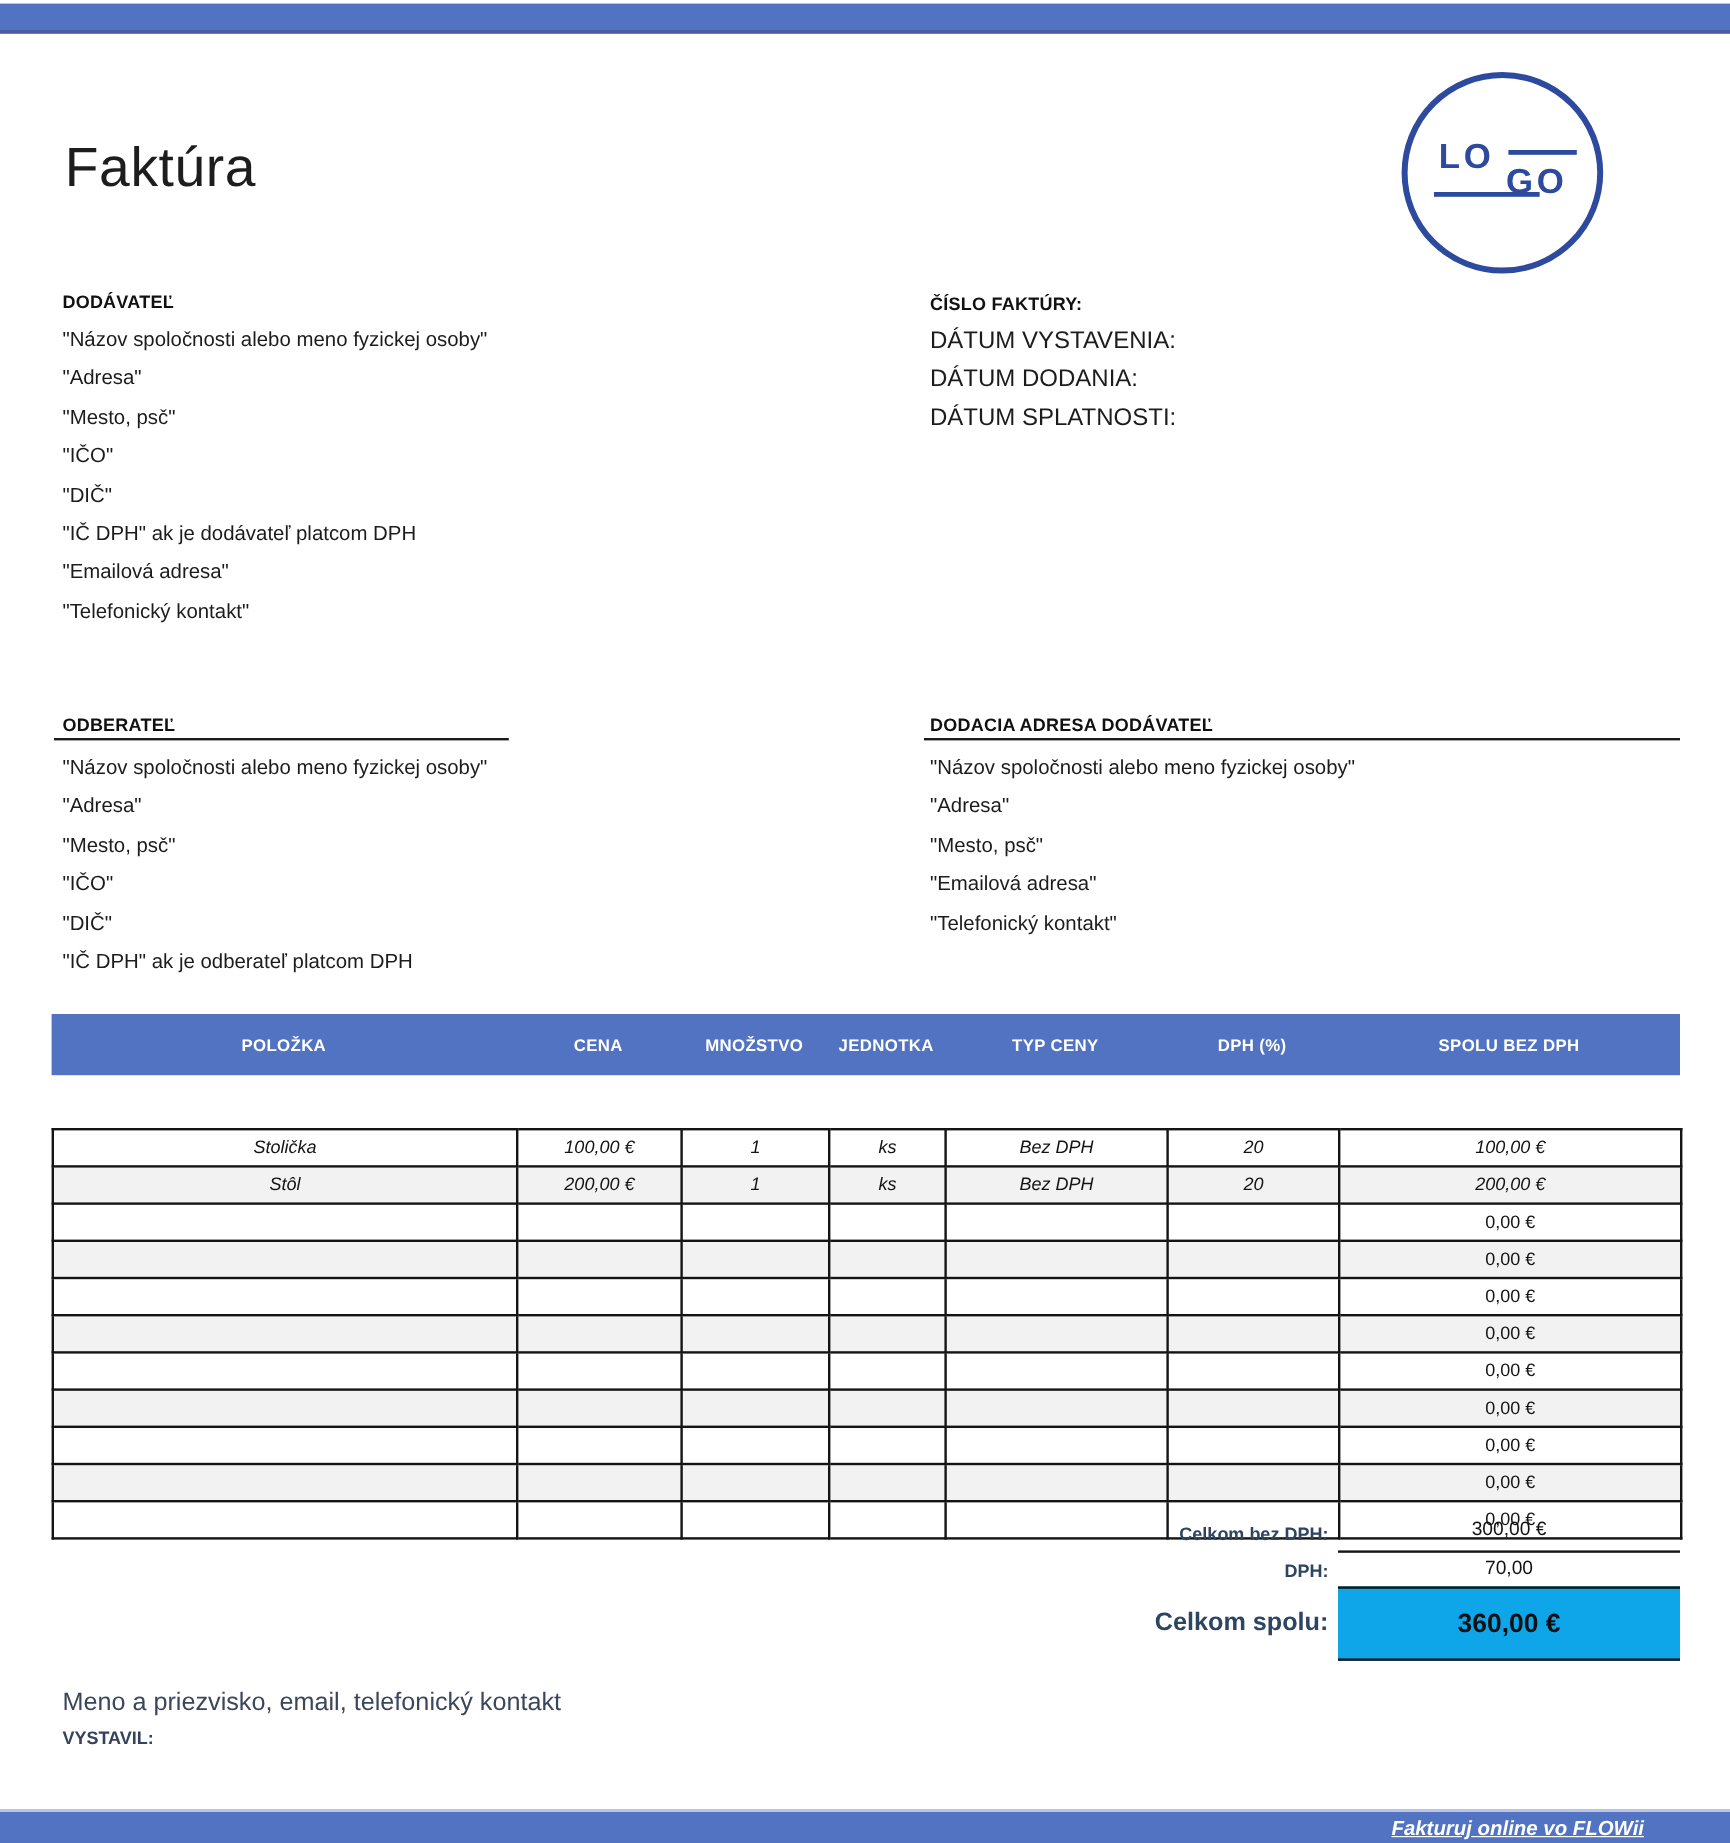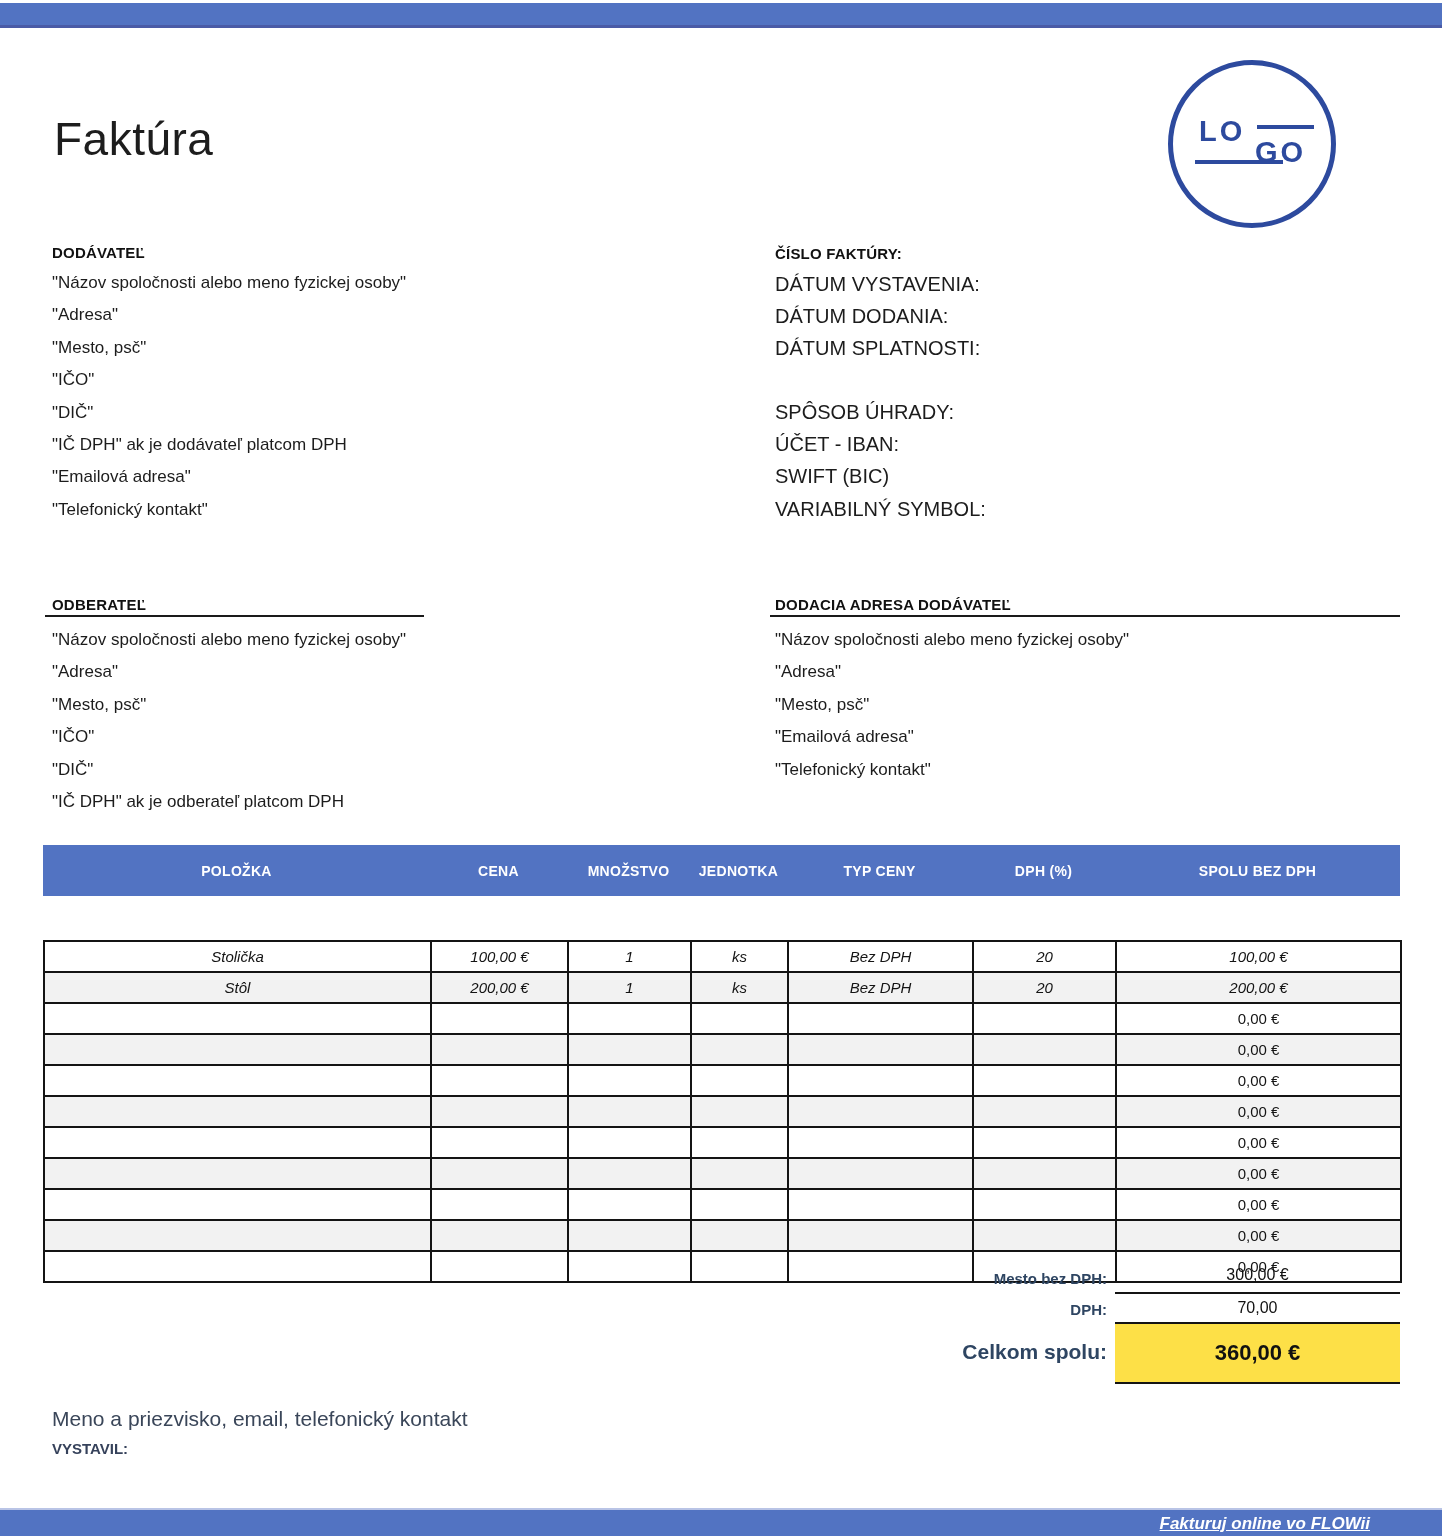--- a/index.html
+++ b/index.html
@@ -48,21 +48,21 @@
   }
   table.items tr:nth-child(even){background:#f2f2f2;}
   table.items tr:nth-child(-n+2) td{font-style:italic;}
 
   
   .tot-label{position:absolute;left:650px;width:457px;text-align:right;font-weight:700;color:#2e4562;font-size:15px;}
   .tot-value{position:absolute;left:1115px;width:285px;text-align:center;font-size:16px;color:#111;}
   .tot-line{border-bottom:2px solid #141414;}
   .grand-label{position:absolute;left:650px;width:457px;text-align:right;font-weight:700;color:#2e4562;font-size:21px;}
   .grand-box{
-    position:absolute;left:1115px;top:1322px;width:285px;height:58px;background:#fde047;
+    position:absolute;left:1115px;top:1322px;width:285px;height:58px;background:#0ea5e9;
     border-top:2px solid #141414;border-bottom:2px solid #141414;
     display:flex;align-items:center;justify-content:center;
     font-size:22px;font-weight:700;color:#111;
   }
 
   
   .issued-heading{position:absolute;left:52px;top:1440px;font-size:15px;font-weight:700;color:#36425b;}
   .issued-text{position:absolute;left:52px;top:1407px;font-size:21px;color:#3a4659;}
 </style>
 </head>
@@ -91,26 +91,20 @@
       <div>"IČ DPH" ak je dodávateľ platcom DPH</div>
       <div>"Emailová adresa"</div>
       <div>"Telefonický kontakt"</div>
     </div>
 
   <div class="sec-heading" style="left:775px;top:245px;">ČÍSLO FAKTÚRY:</div>
   <div class="info-lines" style="left:775px;top:268px;">
       <div>DÁTUM VYSTAVENIA:</div>
       <div>DÁTUM DODANIA:</div>
       <div>DÁTUM SPLATNOSTI:</div>
-    </div>
-  <div class="info-lines" style="left:775px;top:396px;">
-      <div>SPÔSOB ÚHRADY:</div>
-      <div>ÚČET - IBAN:</div>
-      <div>SWIFT (BIC)</div>
-      <div>VARIABILNÝ SYMBOL:</div>
     </div>
 
   <div class="sec-heading" style="left:52px;top:596px;">ODBERATEĽ</div>
   <div class="sec-underline" style="left:45px;top:615px;width:379px;"></div>
   <div class="ph-lines" style="left:52px;top:624px;">
       <div>"Názov spoločnosti alebo meno fyzickej osoby"</div>
       <div>"Adresa"</div>
       <div>"Mesto, psč"</div>
       <div>"IČO"</div>
       <div>"DIČ"</div>
@@ -244,21 +238,21 @@
             <td></td>
             <td></td>
             <td></td>
             <td></td>
             <td>0,00 €</td>
           </tr>
         </tbody>
     </table>
   </div>
 
-  <div class="tot-label" style="top:1270px;">Mesto bez DPH:</div>
+  <div class="tot-label" style="top:1270px;">Celkom bez DPH:</div>
   <div class="tot-value tot-line" style="top:1266px;height:26px;">300,00 €</div>
   <div class="tot-label" style="top:1301px;">DPH:</div>
   <div class="tot-value" style="top:1299px;">70,00</div>
   <div class="grand-label" style="top:1340px;">Celkom spolu:</div>
   <div class="grand-box">360,00 €</div>
 
   <div class="issued-heading">VYSTAVIL:</div>
   <div class="issued-text">Meno a priezvisko, email, telefonický kontakt</div>
 
   <div class="bottom-bar">

